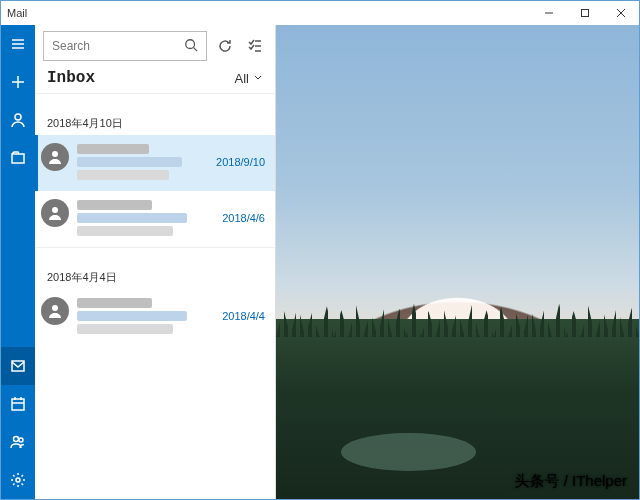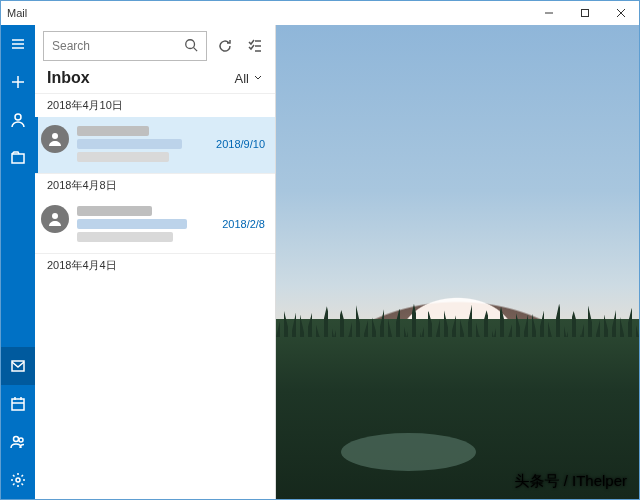--- a/index.html
+++ b/index.html
@@ -17,23 +17,23 @@
   .rail .ritem svg{width:16px;height:16px;stroke:#fff;fill:none;stroke-width:1.5;}
   .rail .sel{background:#005a9e;}
   .rail .grow{flex:1;}
   
   .listpane{width:240px;border-right:1px solid #ddd;display:flex;flex-direction:column;background:#fff;}
   .searchrow{display:flex;align-items:center;gap:6px;padding:6px 8px;}
   .searchbox{flex:1;height:28px;border:1px solid #bbb;display:flex;align-items:center;padding:0 8px;color:#777;font-size:12px;justify-content:space-between;}
   .iconbtn{width:24px;height:24px;display:flex;align-items:center;justify-content:center;color:#555;}
   .iconbtn svg{width:16px;height:16px;stroke:#555;fill:none;stroke-width:1.5;}
   .hdr{display:flex;align-items:center;justify-content:space-between;padding:2px 12px 6px 12px;}
-  .hdr .title{font-weight:600;font-size:16px;}
+  .hdr .title{font-weight:600;font-size:16px;font-family:Liberation Mono, monospace;}
   .hdr .filter{font-size:13px;color:#333;display:flex;align-items:center;gap:4px;}
-  .datehdr{font-size:11px;color:#333;padding:4px 12px 4px 12px;border-top:1px solid #eee;}
+  .datehdr{font-size:11px;color:#333;padding:22px 12px 4px 12px;border-top:1px solid #eee;}
   .msg{display:flex;align-items:flex-start;padding:6px 10px 8px 6px;position:relative;gap:8px;}
   .msg.selected{background:#d9ecf9;}
   .msg.selected::before{content:"";position:absolute;left:0;top:0;bottom:0;width:3px;background:#0071c5;}
   .avatar{width:28px;height:28px;border-radius:50%;background:#777;display:flex;align-items:center;justify-content:center;flex:0 0 auto;margin-top:2px;}
   .avatar svg{width:16px;height:16px;fill:#fff;}
   .msgtext{flex:1;min-width:0;}
   .bline{height:10px;border-radius:2px;margin:3px 0;}
   .msgdate{font-size:11px;color:#0066b3;align-self:center;white-space:nowrap;}
   
   .reading{flex:1;position:relative;overflow:hidden;}
@@ -178,36 +178,49 @@
                 <path d="M2 15c0-3 3-5 6-5s6 2 6 5"></path>
               </svg>
             </div>
             <div class="msgtext">
               <div class="bline" style="width:55%;background:#bfbfbf"></div>
               <div class="bline" style="width:80%;background:#bcd3ea"></div>
               <div class="bline" style="width:70%;background:#d9d9d9"></div>
             </div>
             <div class="msgdate">2018/9/10</div>
           </div>
-          <div class="datehdr">2018年4月8日</div>
           <div class="msg">
             <div class="avatar">
               <svg viewBox="0 0 16 16">
                 <circle cx="8" cy="5" r="3"></circle>
                 <path d="M2 15c0-3 3-5 6-5s6 2 6 5"></path>
               </svg>
             </div>
             <div class="msgtext">
               <div class="bline" style="width:55%;background:#bfbfbf"></div>
               <div class="bline" style="width:80%;background:#bcd3ea"></div>
               <div class="bline" style="width:70%;background:#d9d9d9"></div>
             </div>
-            <div class="msgdate">2018/2/8</div>
+            <div class="msgdate">2018/4/6</div>
           </div>
           <div class="datehdr">2018年4月4日</div>
+          <div class="msg">
+            <div class="avatar">
+              <svg viewBox="0 0 16 16">
+                <circle cx="8" cy="5" r="3"></circle>
+                <path d="M2 15c0-3 3-5 6-5s6 2 6 5"></path>
+              </svg>
+            </div>
+            <div class="msgtext">
+              <div class="bline" style="width:55%;background:#bfbfbf"></div>
+              <div class="bline" style="width:80%;background:#bcd3ea"></div>
+              <div class="bline" style="width:70%;background:#d9d9d9"></div>
+            </div>
+            <div class="msgdate">2018/4/4</div>
+          </div>
         </div>
     </div>
 
     <div class="reading">
       <div class="sky"></div>
       <div class="mountain"></div>
       <div class="snow"></div>
       <div class="forest"></div>
       <div class="lake"></div>
       <div class="watermark">头条号 / IThelper</div>

